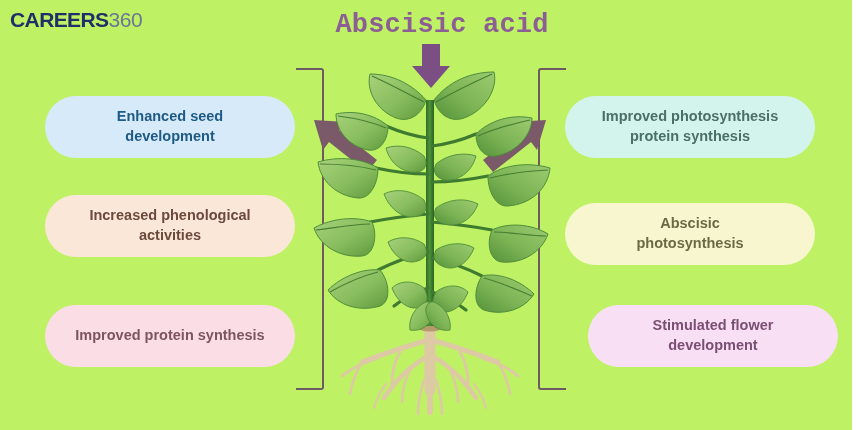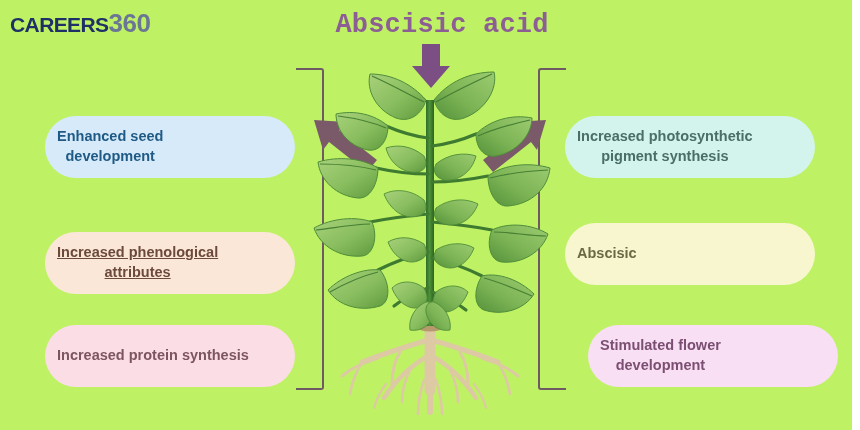--- a/index.html
+++ b/index.html
@@ -31,22 +31,22 @@
   }
   #logo .careers {
     font-family: "Liberation Sans", sans-serif;
     font-weight: bold;
     font-size: 21px;
     color: #1f3066;
     letter-spacing: -0.6px;
   }
   #logo .threesixty {
     font-family: "Liberation Sans", sans-serif;
-    font-weight: bold;
-    font-size: 26px;
+    font-weight: normal;
+    font-size: 21px;
     color: #6b7694;
     letter-spacing: -0.4px;
   }
 
   
   #title {
     position: absolute;
     left: 12px;
     top: 10px;
     width: 860px;
@@ -59,33 +59,33 @@
   }
 
   
   .pill {
     position: absolute;
     width: 250px;
     height: 62px;
     border-radius: 31px;
     display: flex;
     align-items: center;
+    justify-content: center;
     text-align: center;
     font-family: "Liberation Sans", sans-serif;
     font-weight: bold;
     font-size: 14.5px;
     line-height: 1.35;
     padding: 0 12px;
     box-sizing: border-box;
-    margin-top: 20px;
   }
   .pill .pill-text { display: block; }
 
   #pill-l0 { left: 45px;  top: 96px;  background: #d6eaf9; color: #1e5a85; }
-  #pill-l1 { left: 45px;  top: 212px; background: #fbe7d8; color: #6b4a3c; text-decoration: underline; }
+  #pill-l1 { left: 45px;  top: 195px; background: #fbe7d8; color: #6b4a3c; }
   #pill-l2 { left: 45px;  top: 305px; background: #fbdde6; color: #7c5560; }
 
   #pill-r0 { left: 565px; top: 96px;  background: #d3f4ec; color: #4a6f68; }
   #pill-r1 { left: 565px; top: 203px; background: #f8f6cf; color: #6b6a45; }
   #pill-r2 { left: 588px; top: 305px; background: #f8dff4; color: #7b4f72; }
 
   
   .bracket {
     position: absolute;
     top: 68px;
@@ -121,38 +121,39 @@
 
   <div class="pill" id="pill-l0">
     <span class="pill-text">
       <span>Enhanced seed</span><br>
       <span>development</span>
     </span>
   </div>
   <div class="pill" id="pill-l1">
     <span class="pill-text">
       <span>Increased phenological</span><br>
-      <span>attributes</span>
+      <span>activities</span>
     </span>
   </div>
   <div class="pill" id="pill-l2">
     <span class="pill-text">
-      <span>Increased protein synthesis</span><br>
+      <span>Improved protein synthesis</span><br>
     </span>
   </div>
 
   <div class="pill" id="pill-r0">
     <span class="pill-text">
-      <span>Increased photosynthetic</span><br>
-      <span>pigment synthesis</span>
+      <span>Improved photosynthesis</span><br>
+      <span>protein synthesis</span>
     </span>
   </div>
   <div class="pill" id="pill-r1">
     <span class="pill-text">
       <span>Abscisic</span><br>
+      <span>photosynthesis</span>
     </span>
   </div>
   <div class="pill" id="pill-r2">
     <span class="pill-text">
       <span>Stimulated flower</span><br>
       <span>development</span>
     </span>
   </div>
 
   <div class="bracket" id="bracket-left"></div>

